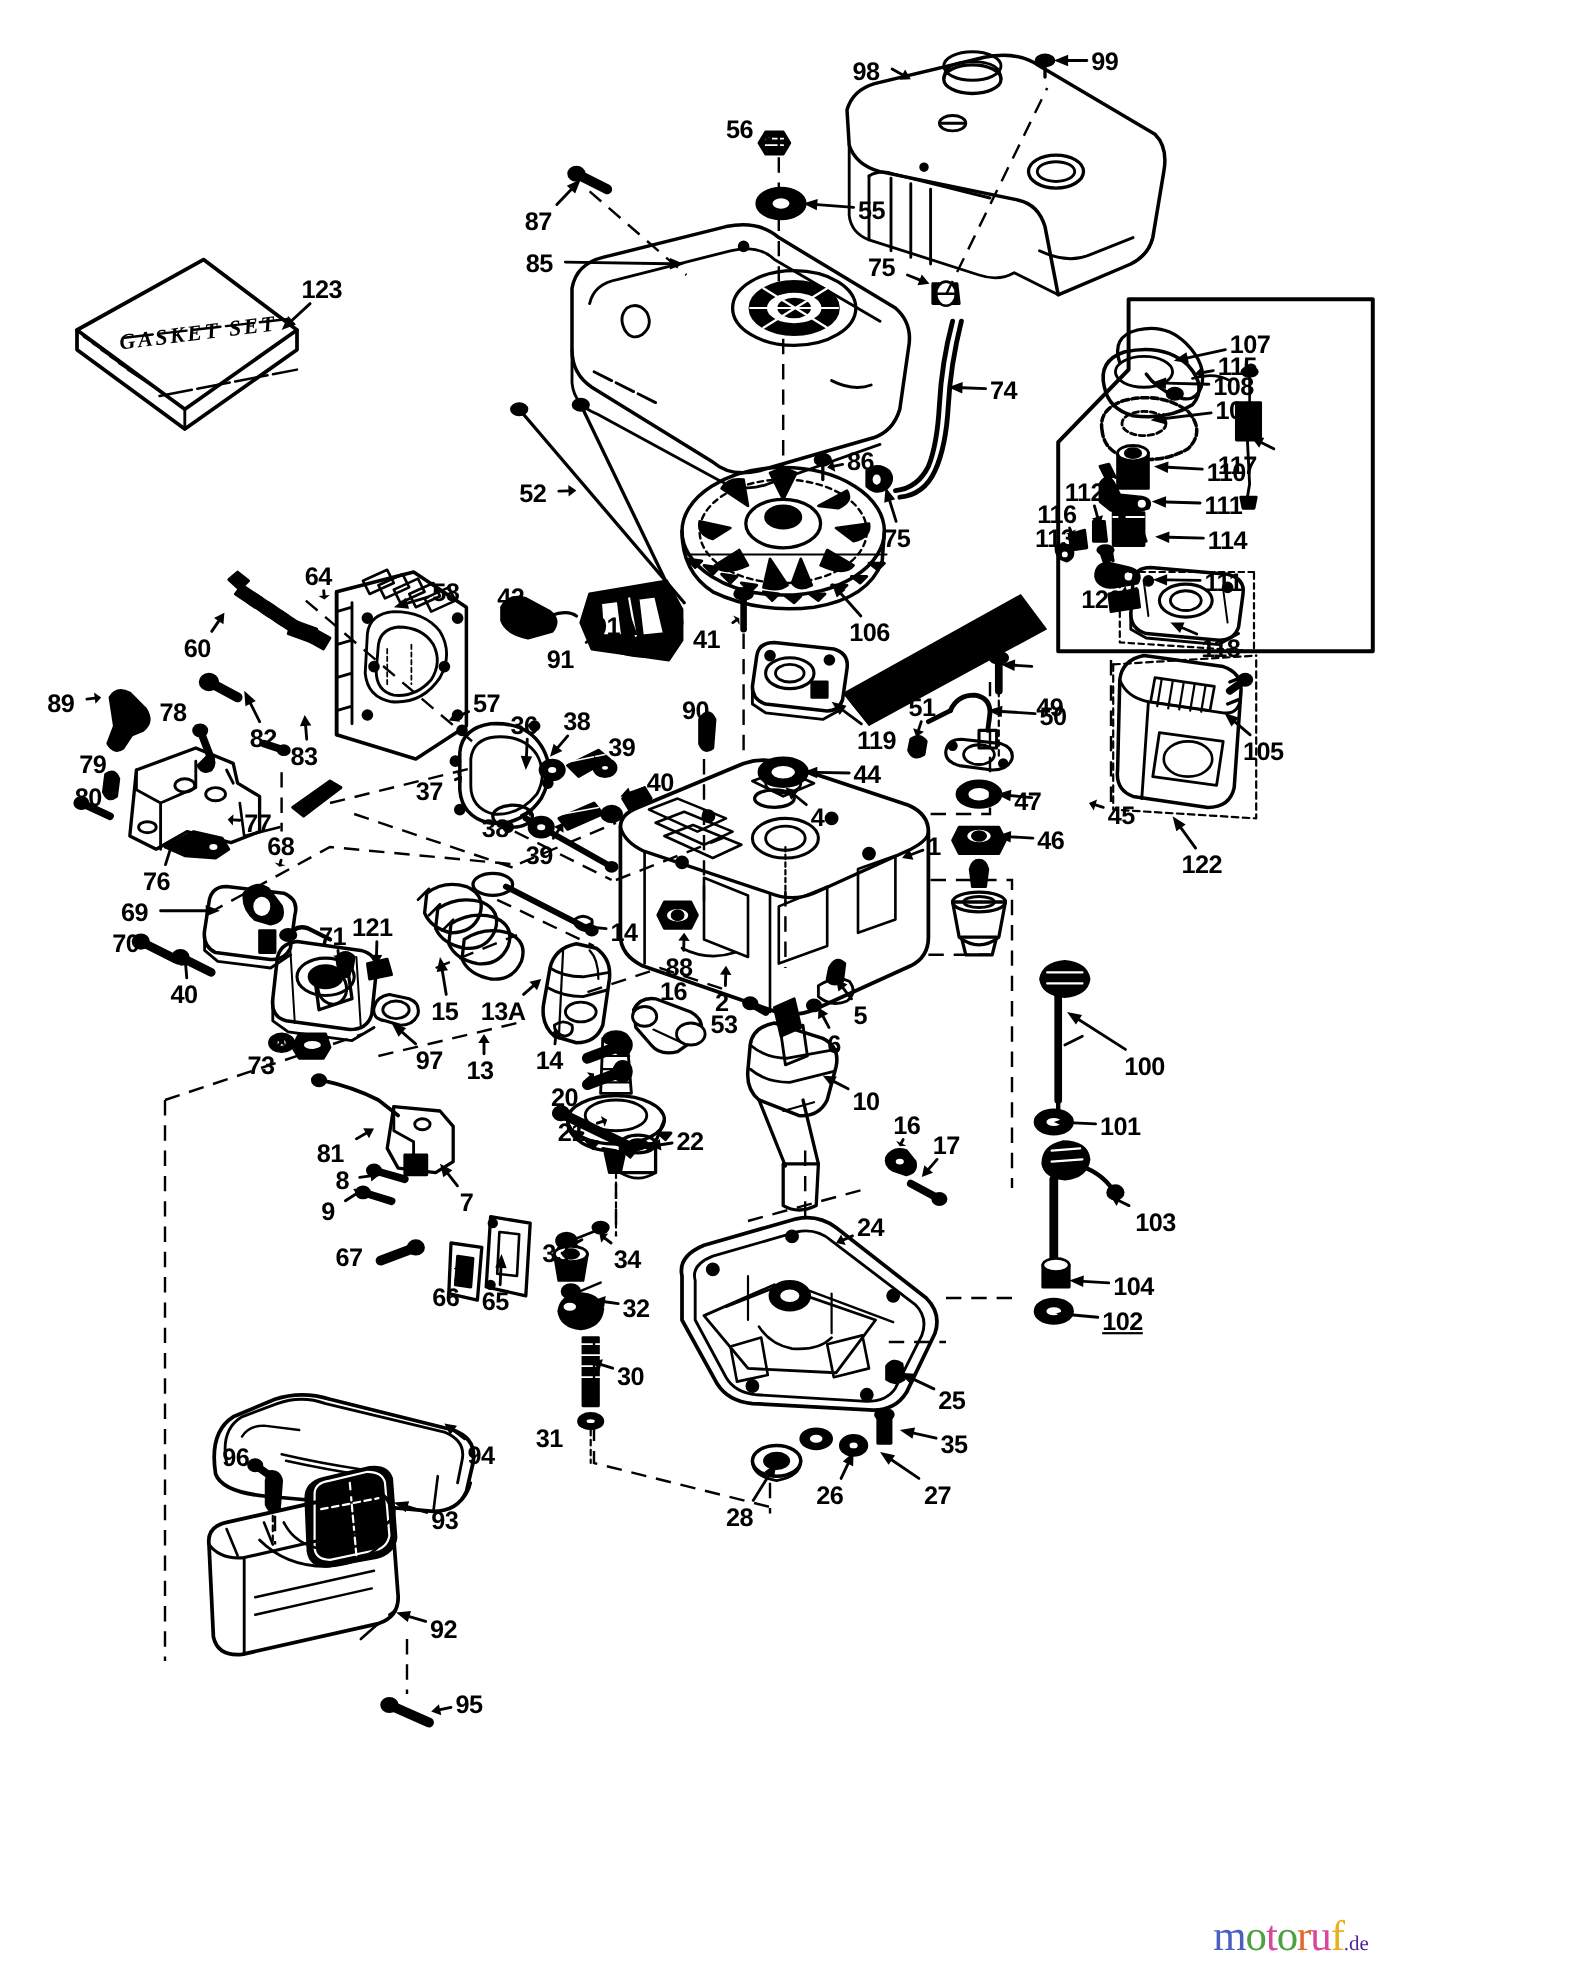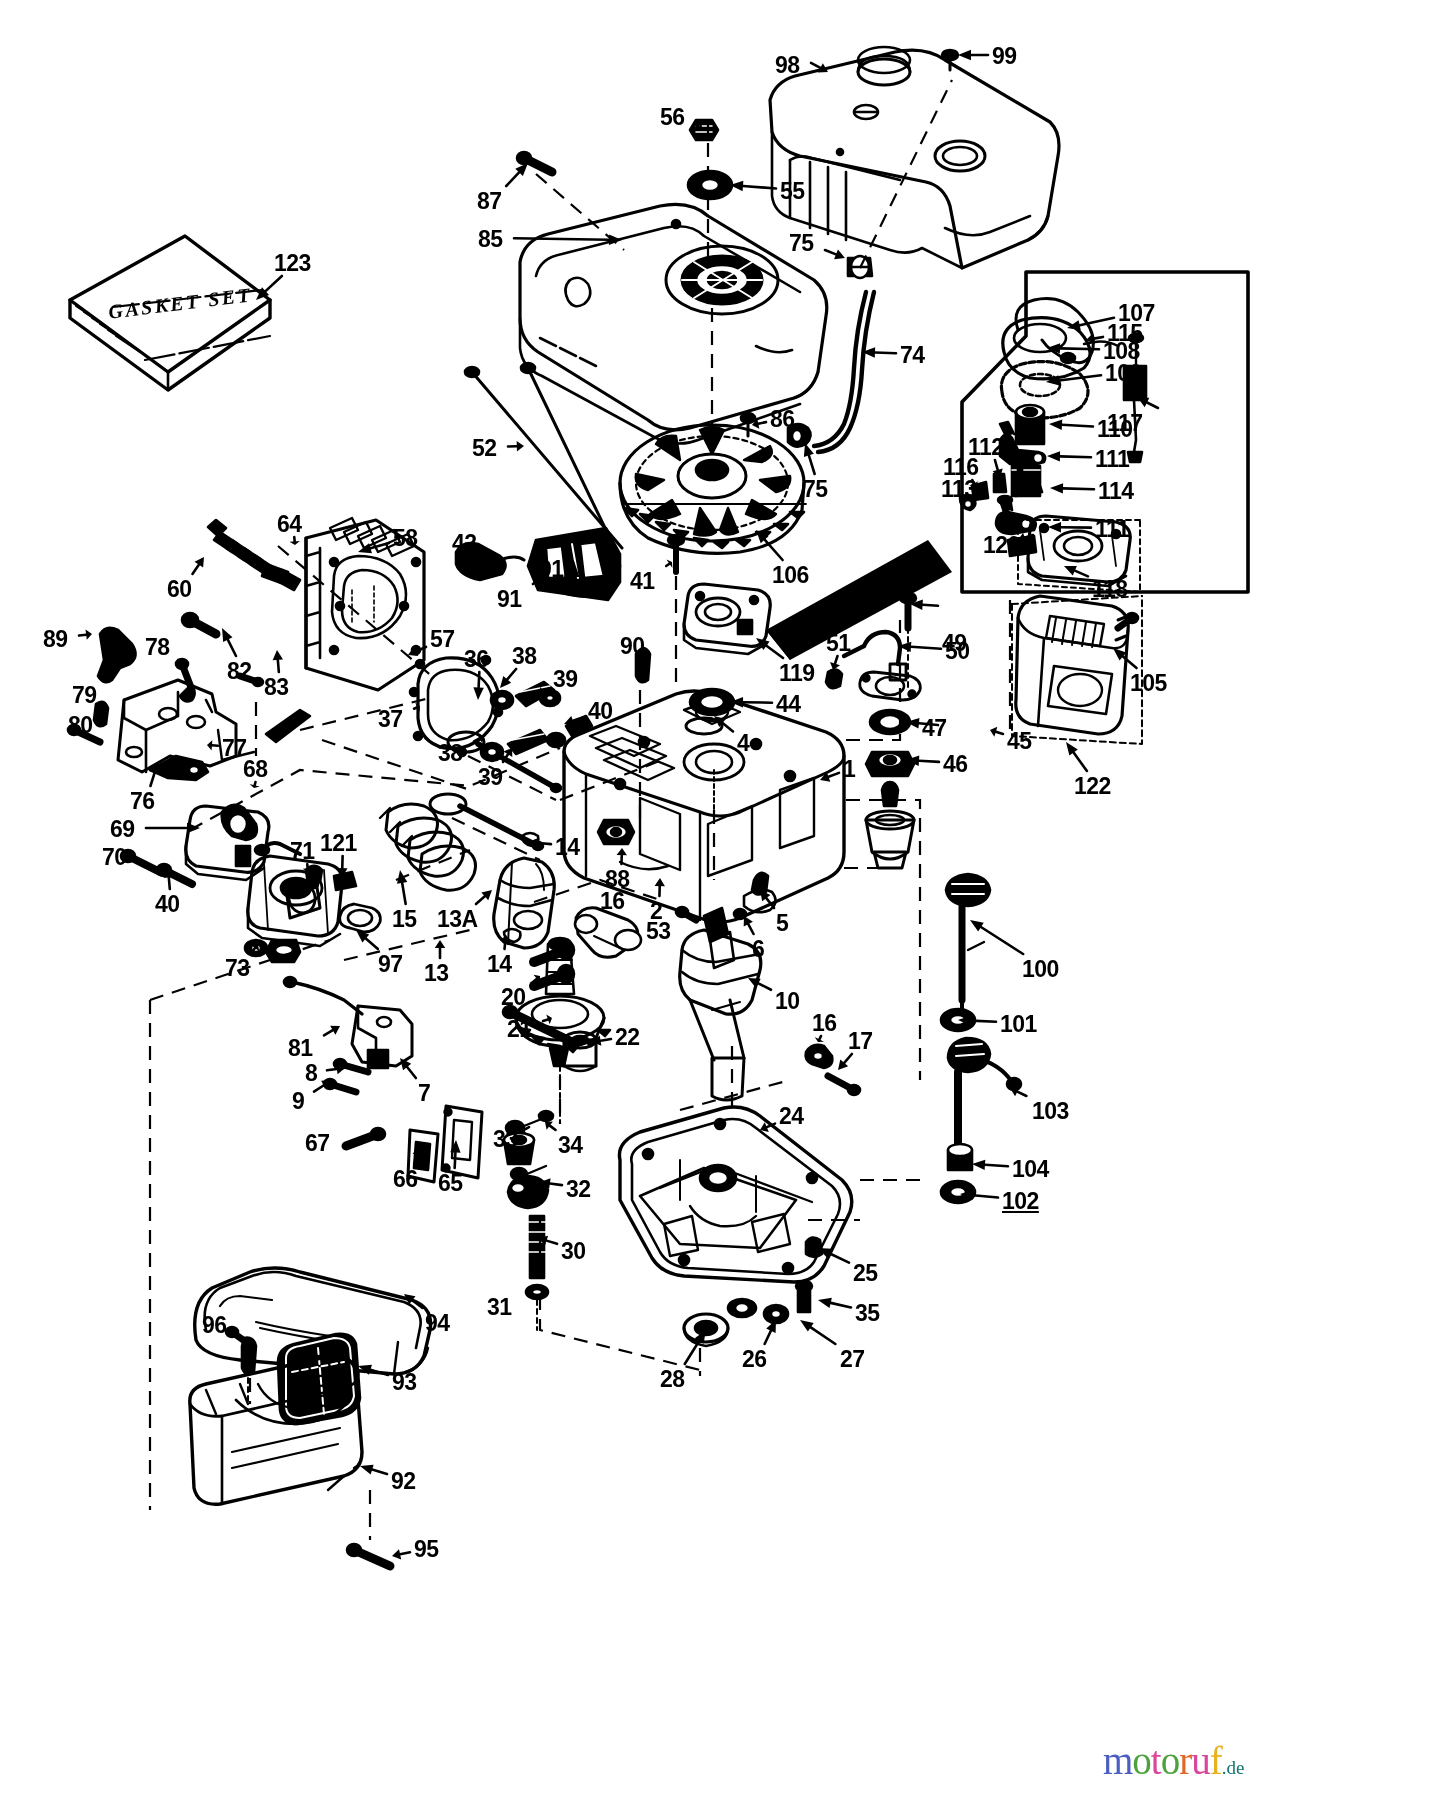--- a/index.html
+++ b/index.html
@@ -51,21 +51,21 @@
     position: absolute;
     left: 1103px; top: 1741px;
     font-family: "Liberation Serif", serif;
     font-size: 39px;
     letter-spacing: -1px;
     white-space: nowrap;
     line-height: 1;
   }
   #watermark .w-suffix {
     font-size: 19px;
-    color: #0f766e;
+    color: #4c1d95;
     letter-spacing: 0;
   }
 </style>
 </head>
 <body>
 
 <div id="sheet">
 
   <svg class="svglayer" viewBox="0 0 1431 1800" xmlns="http://www.w3.org/2000/svg">
     <g fill="none" stroke="#000" stroke-width="2.6" stroke-linecap="round" stroke-linejoin="round">

